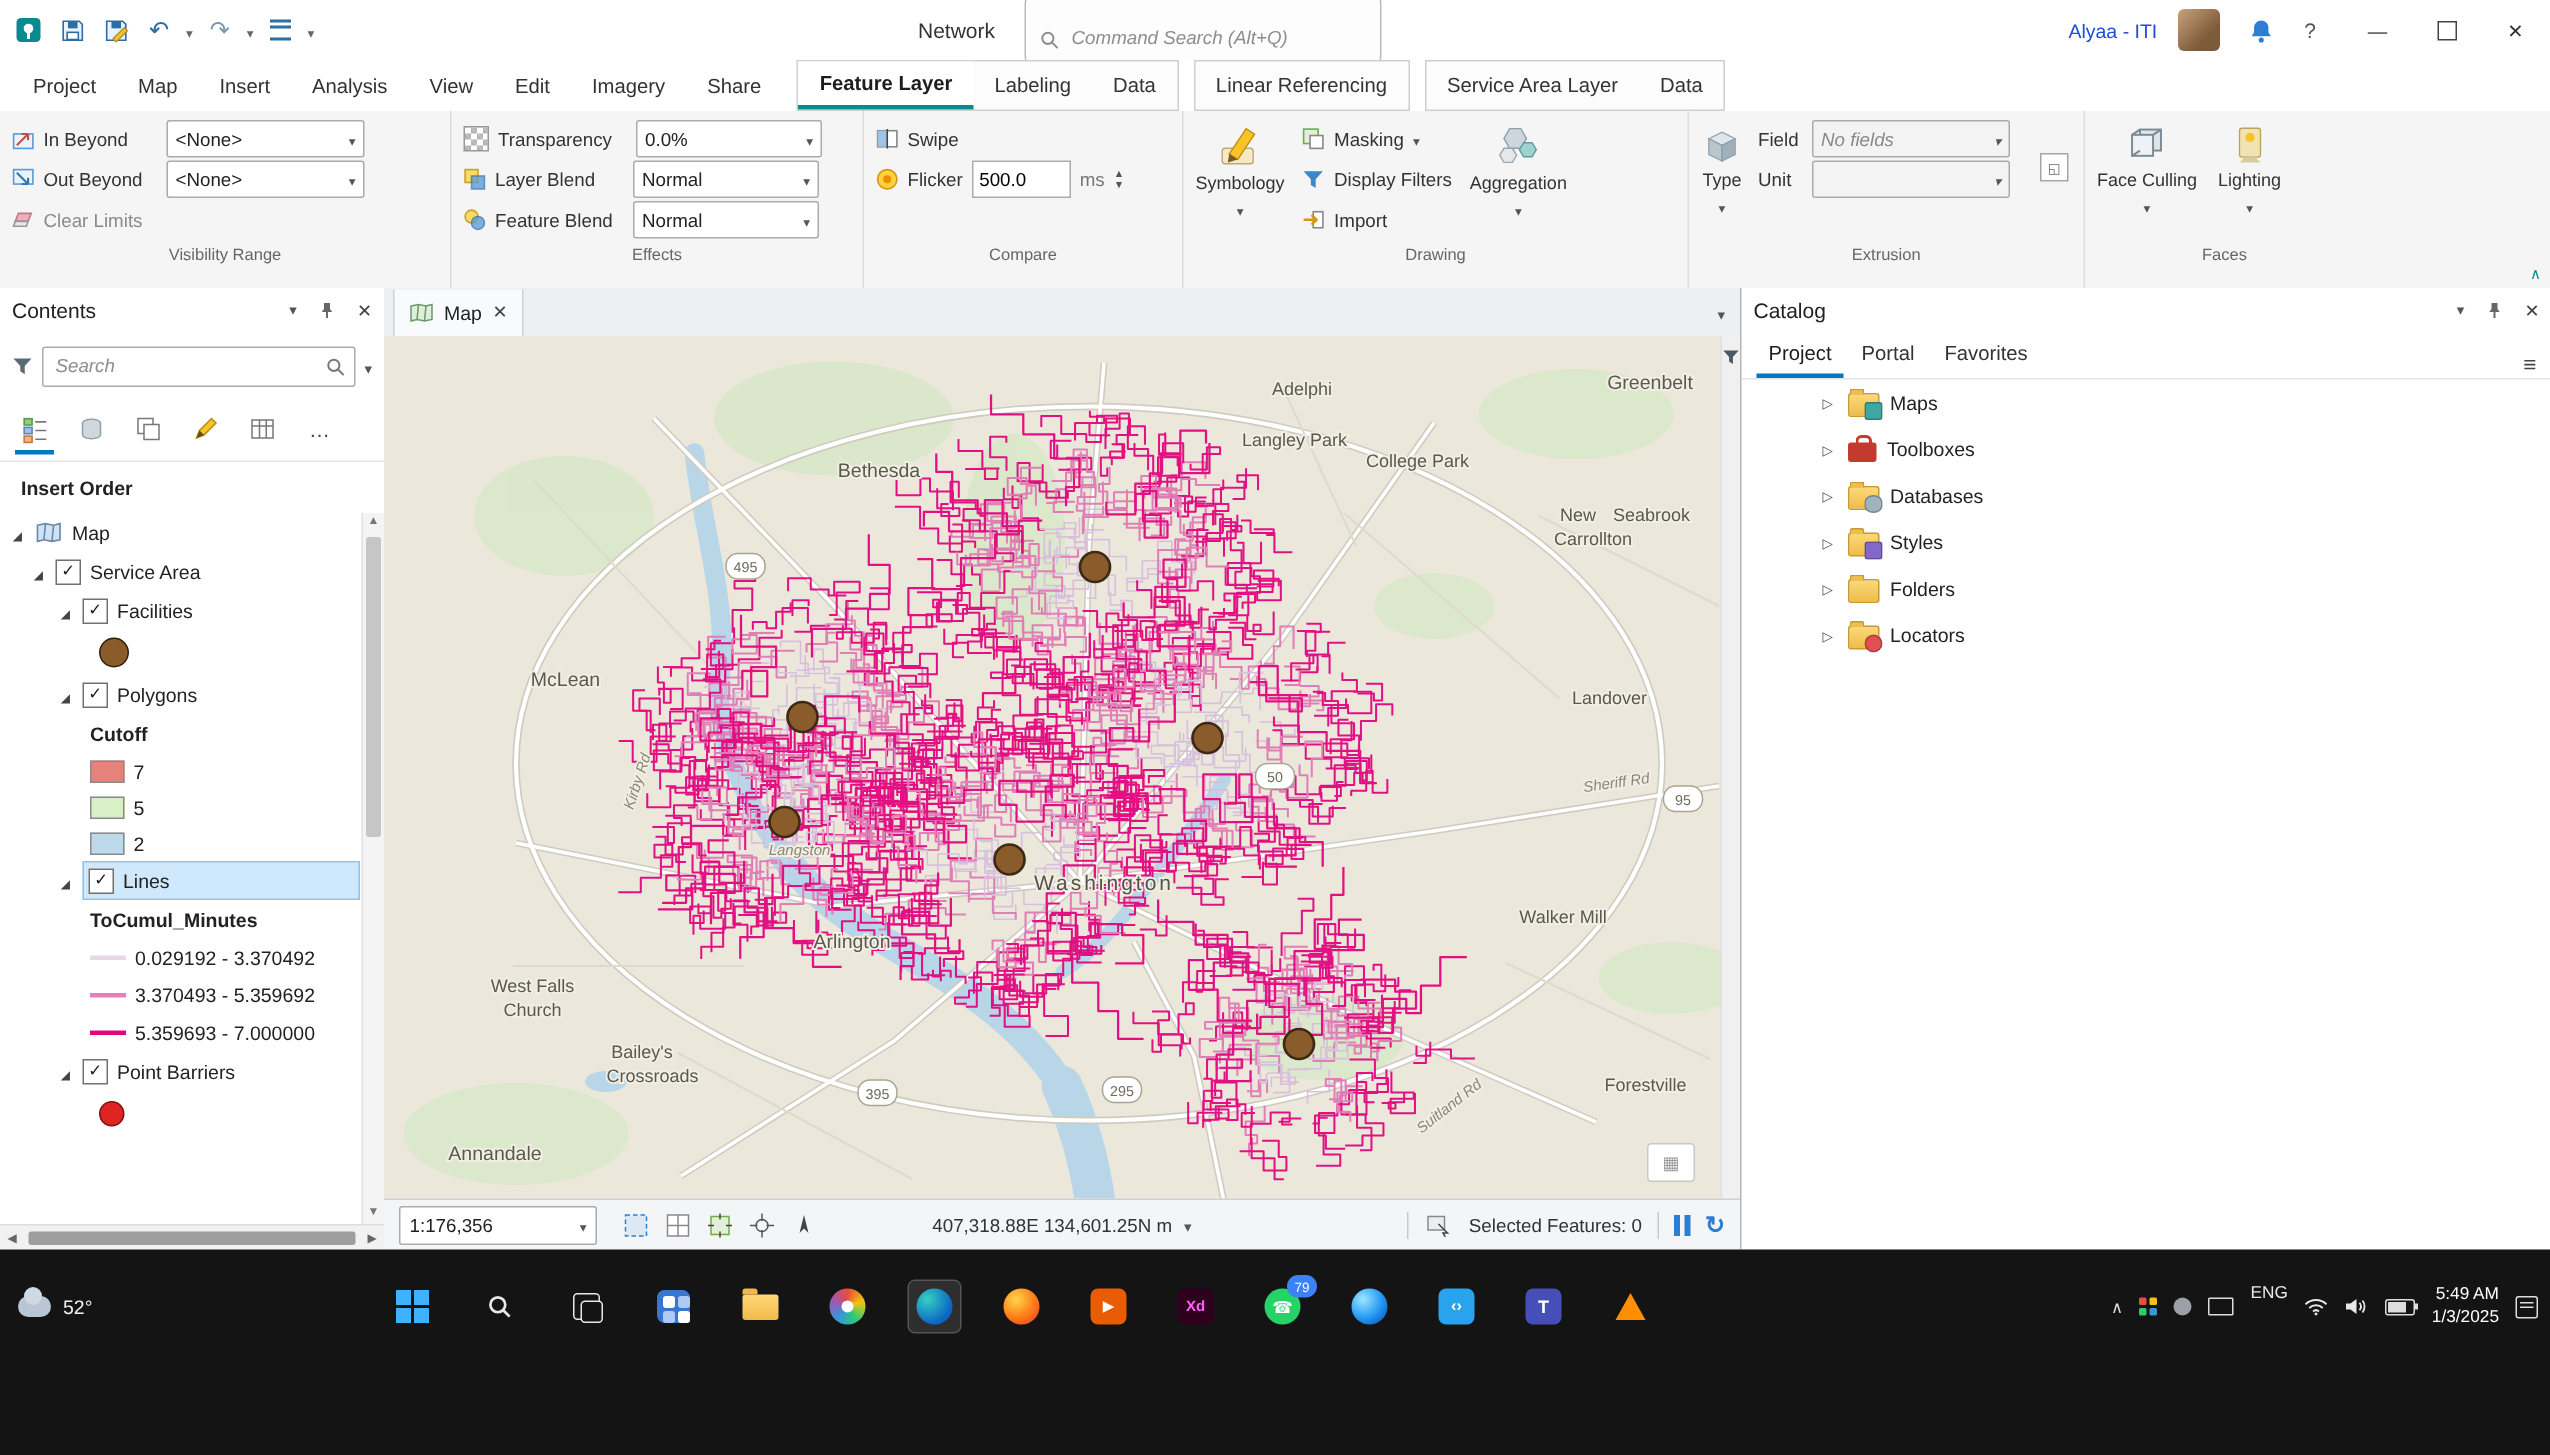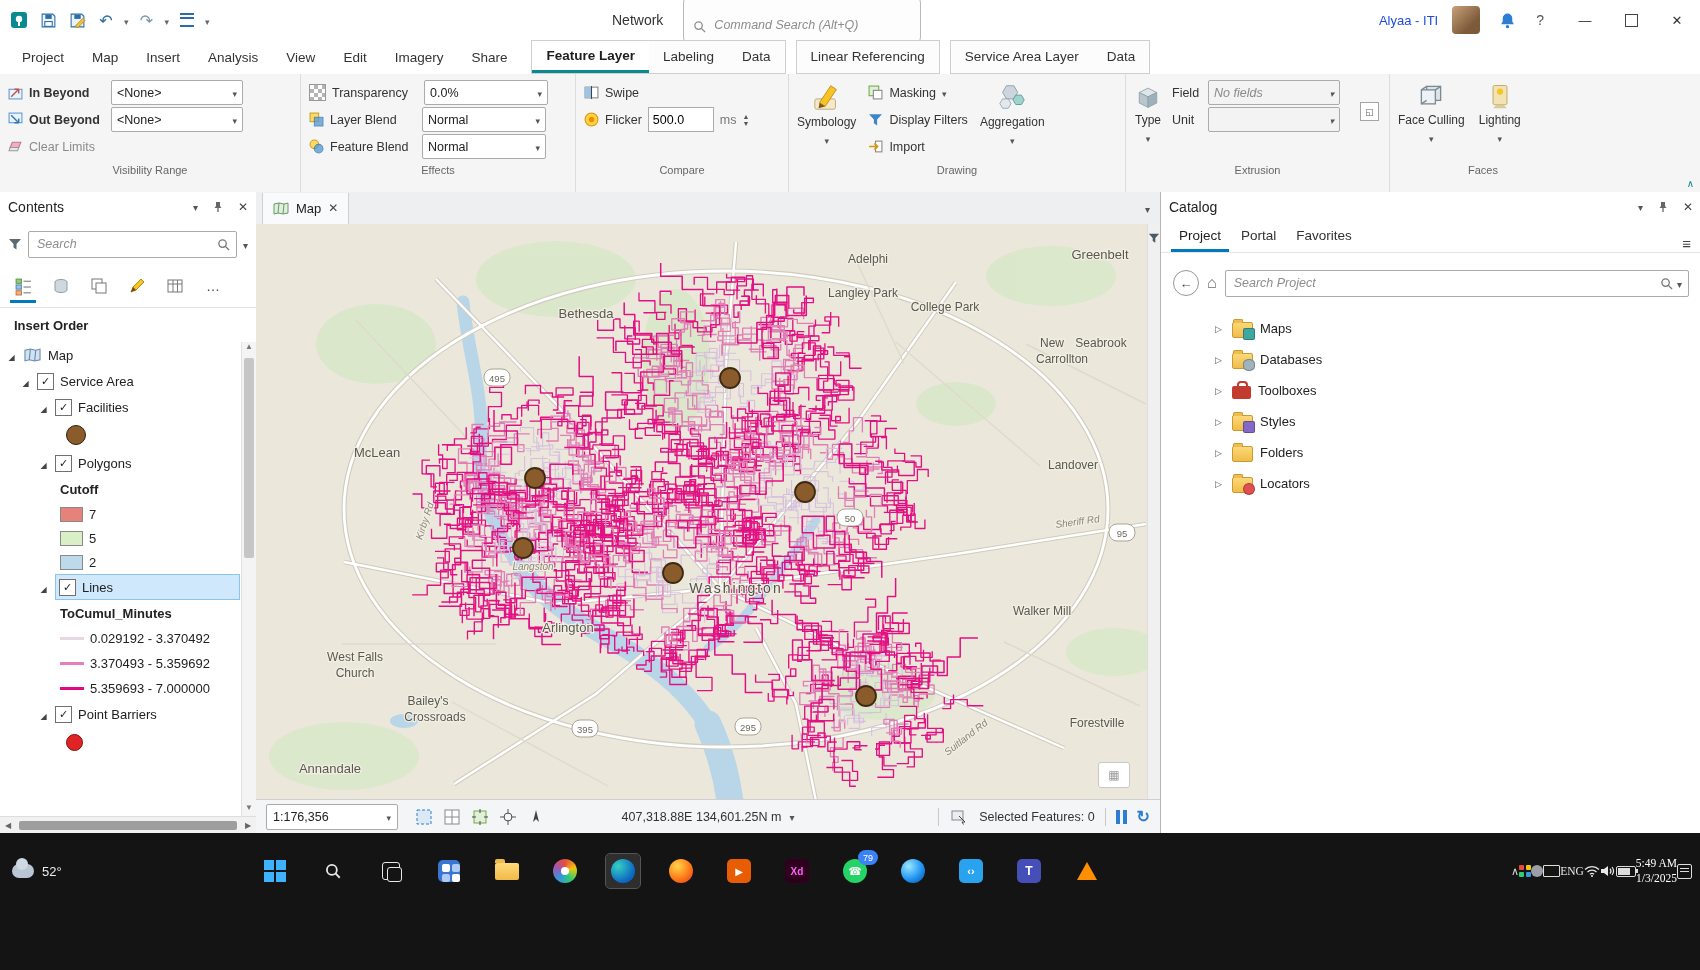--- a/index.html
+++ b/index.html
@@ -40,21 +40,21 @@
   .ctx-box{display:flex;align-items:flex-end;border:1px solid #cfcfcf;background:#fcfcfc;height:32px;margin-left:10px;}
   .rtab.active{background:#fff;border-bottom:3px solid #0a8a90;line-height:29px;color:#1d1d1d;font-weight:bold;}
 
   
   .ribbon-body{position:absolute;top:74px;left:0;right:0;height:118px;background:#f5f5f5;border-bottom:1px solid #c9c9c9;display:flex;}
   .rgroup{position:relative;border-right:1px solid #ddd;padding:5px 8px 18px 8px;}
   .glabel{position:absolute;left:0;right:0;bottom:16px;text-align:center;font-size:11px;color:#666;}
   .rrow{display:flex;align-items:center;height:27px;gap:6px;font-size:12.5px;color:#333;}
   .rlabel{white-space:nowrap;}
   .rlabel.dim{color:#8a8a8a;}
-  .w76{width:76px;font-weight:bold;}.w86{width:86px;}
+  .w76{width:76px;}.w86{width:86px;}
   .combo{display:flex;align-items:center;justify-content:space-between;border:1px solid #ababab;background:#fff;height:23px;padding:0 5px;font-size:12.5px;color:#222;border-radius:2px;gap:4px;}
   .combo.disabled{background:#f3f3f3;color:#8a8a8a;font-style:italic;}
   .w112{width:112px;}.w120{width:120px;}
   .numbox{width:56px;height:23px;border:1px solid #ababab;background:#fff;padding:0 4px;font-size:12.5px;font-family:"Liberation Sans",sans-serif;}
   .unit-lb{color:#777;}
   .spin{display:flex;flex-direction:column;justify-content:center;}
   .spin span{font-size:7px;line-height:7px;color:#555;}
   .bigbtn{display:flex;flex-direction:column;align-items:center;gap:3px;padding-top:3px;cursor:pointer;}
   .blabel{font-size:12px;color:#333;white-space:nowrap;}
   .rbtn{display:flex;align-items:center;gap:6px;height:27px;font-size:12.5px;color:#333;cursor:pointer;white-space:nowrap;}
@@ -184,21 +184,21 @@
   .xd-ico::after{content:"Xd";color:#ff61f6;font-size:10px;font-weight:bold;}
   .wa-ico{width:24px;height:24px;border-radius:50%;background:#25d366;display:flex;align-items:center;justify-content:center;}
   .wa-ico::after{content:"☎";color:#fff;font-size:11px;}
   .wa-badge{position:absolute;top:-4px;right:-6px;min-width:16px;height:15px;border-radius:8px;background:#3b82f6;color:#fff;font-size:9px;display:flex;align-items:center;justify-content:center;padding:0 2px;}
   .globe-ico{width:24px;height:24px;border-radius:50%;background:radial-gradient(circle at 32% 30%,#9be7ff,#2196f3 55%,#0d47a1);}
   .vsc-ico{width:24px;height:24px;border-radius:5px;background:#2aa3ef;display:flex;align-items:center;justify-content:center;}
   .vsc-ico::after{content:"‹›";color:#fff;font-size:11px;font-weight:bold;}
   .teams-ico{width:24px;height:24px;border-radius:5px;background:#464eb8;display:flex;align-items:center;justify-content:center;}
   .teams-ico::after{content:"T";color:#fff;font-size:12px;font-weight:bold;}
   .vlc-ico{width:0;height:0;border-left:10px solid transparent;border-right:10px solid transparent;border-bottom:18px solid #ff8f00;position:relative;}
-  .tk-tray{position:absolute;right:8px;display:flex;align-items:center;color:#e8e8e8;font-family:Liberation Serif, serif;}
+  .tk-tray{position:absolute;right:8px;display:flex;gap:11px;color:#e8e8e8;}
   .tray-ico{display:flex;align-items:center;justify-content:center;cursor:pointer;}
   .chev-up::after{content:"∧";font-size:11px;color:#ddd;}
   .colorgrid{width:12px;height:12px;display:grid;grid-template-columns:5px 5px;grid-template-rows:5px 5px;gap:2px;}
   .colorgrid i{border-radius:1px;}
   .graycircle{width:12px;height:12px;border-radius:50%;background:#9aa0a6;}
   .device-ico{width:15px;height:10px;border:1.3px solid #ddd;border-radius:1px;}
   .lang{font-size:11.5px;}
   .batt{width:18px;height:9px;border:1px solid #ddd;border-radius:2px;position:relative;}
   .batt::before{content:"";position:absolute;left:1px;top:1px;bottom:1px;width:12px;background:#ddd;}
   .batt::after{content:"";position:absolute;right:-3px;top:2px;width:2px;height:4px;background:#ddd;}
@@ -1938,51 +1938,39 @@
           </span>
           <span class="phicon x-ico"></span>
         </span>
       </div>
       <div class="cat-tabs">
         <span class="cat-tab active">Project</span>
         <span class="cat-tab">Portal</span>
         <span class="cat-tab">Favorites</span>
         <span class="cat-burger"></span>
       </div>
-      <div class="cat-search">
-        <span class="back-circle"></span>
-        <span class="home-btn"></span>
-        <div class="searchbox">
-          <input placeholder="Search Project" style="">
-          <svg width="13" height="13" viewBox="0 0 14 14">
-              <circle cx="6" cy="6" r="4" fill="none" stroke="#777" stroke-width="1.4"></circle>
-              <line x1="9" y1="9" x2="13" y2="13" stroke="#777" stroke-width="1.4"></line>
-            </svg>
-          <span class="caret-lg"></span>
-        </div>
-      </div>
       <div>
         <div class="crow">
           <span class="cexp"></span>
           <span class="cfold">
               <span class="badge b-maps"></span>
             </span>
           <span class="clabel">Maps</span>
         </div>
         <div class="crow">
           <span class="cexp"></span>
+          <span class="ctool"></span>
+          <span class="clabel">Toolboxes</span>
+        </div>
+        <div class="crow">
+          <span class="cexp"></span>
           <span class="cfold">
               <span class="badge b-db"></span>
             </span>
           <span class="clabel">Databases</span>
-        </div>
-        <div class="crow">
-          <span class="cexp"></span>
-          <span class="ctool"></span>
-          <span class="clabel">Toolboxes</span>
         </div>
         <div class="crow">
           <span class="cexp"></span>
           <span class="cfold">
               <span class="badge b-styles"></span>
             </span>
           <span class="clabel">Styles</span>
         </div>
         <div class="crow">
           <span class="cexp"></span>

